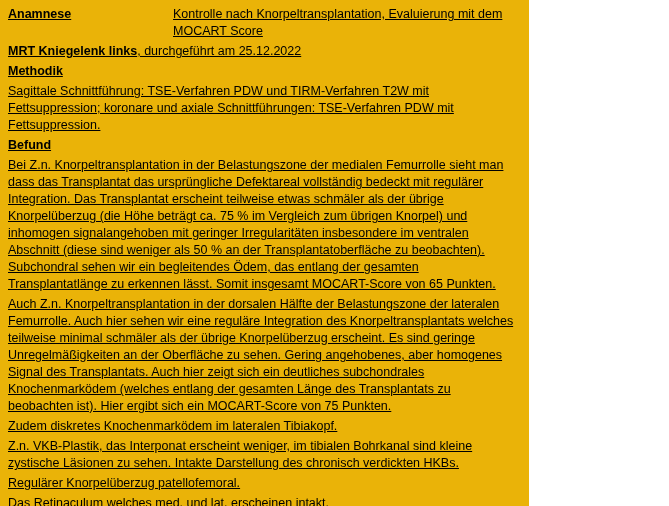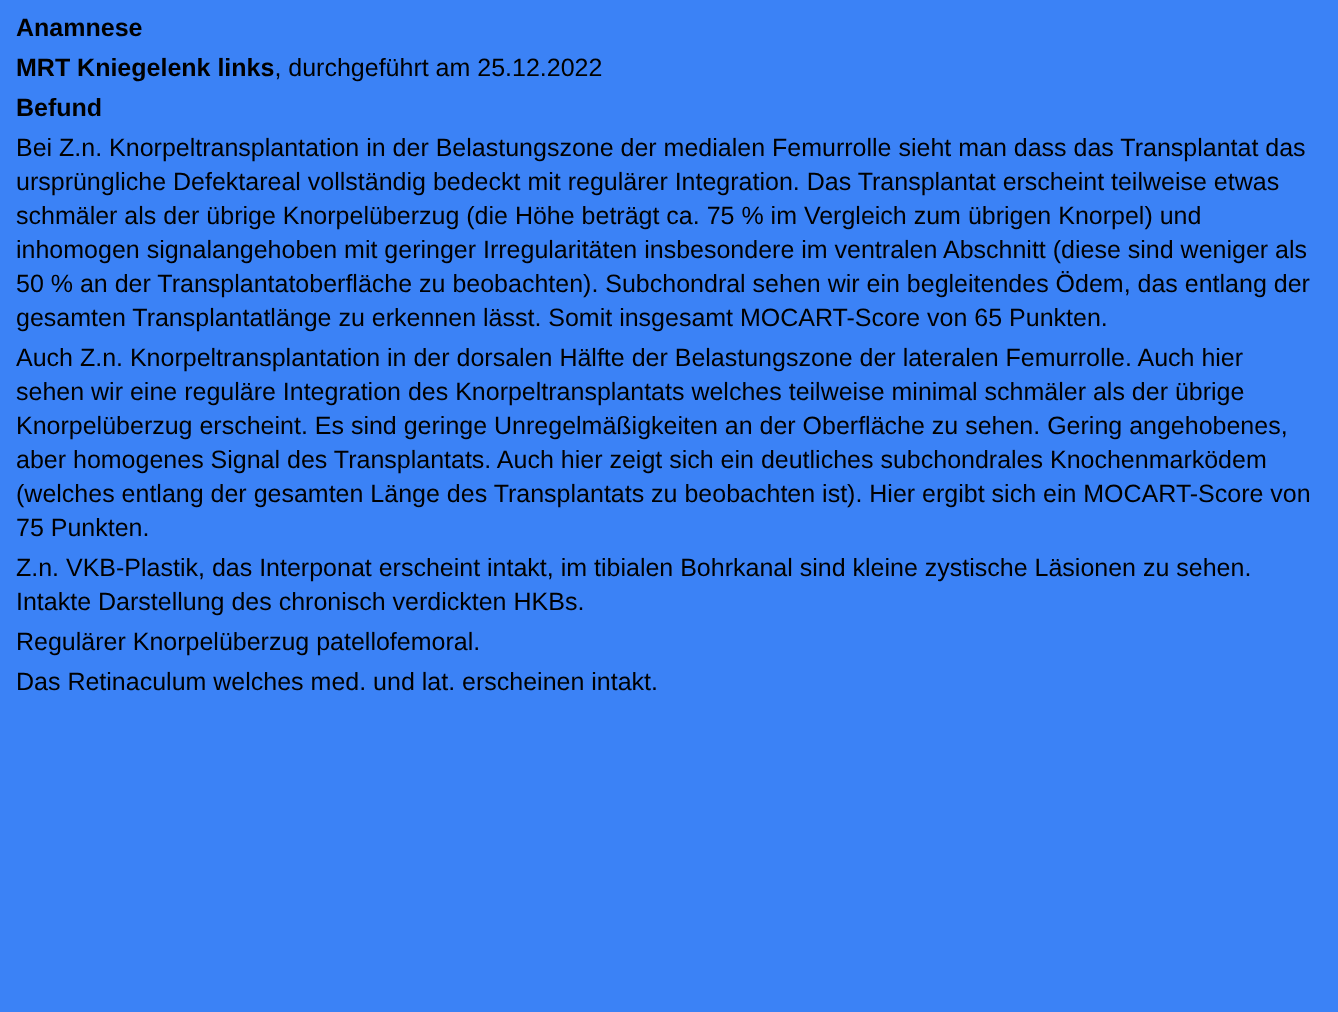--- a/index.html
+++ b/index.html
@@ -12,24 +12,25 @@
     height: 506px;
     overflow: hidden;
     font-family: "Liberation Sans", "DejaVu Sans", sans-serif;
     font-size: 12.5px;
     line-height: 17px;
     color: #000000;
     -webkit-font-smoothing: antialiased;
   }
   .page {
     box-sizing: border-box;
-    width: 669px;
+    width: 529px;
     height: 506px;
     padding: 6px 10px 6px 8px;
-    background: #3b82f6;
+    background: #eab308;
+    text-decoration: underline;
   }
   .bold { font-weight: bold; }
   .row { margin: 0 0 3px 0; }
   .header-row {
     display: flex;
     align-items: flex-start;
   }
   .header-row .label {
     flex: 0 0 165px;
   }
@@ -47,36 +48,40 @@
     margin-bottom: 0;
   }
 </style>
 </head>
 <body>
 
 <div class="page">
 
   <div class="row header-row">
     <span class="bold label">Anamnese</span>
+    <span class="value">Kontrolle nach Knorpeltransplantation, Evaluierung mit dem MOCART Score</span>
   </div>
 
   <div class="row">
     <span class="bold">MRT Kniegelenk links</span><span>, durchgeführt am 25.12.2022</span>
   </div>
 
+  <div class="row bold">Methodik</div>
 
+  <p class="para">Sagittale Schnittführung: TSE-Verfahren PDW und TIRM-Verfahren T2W mit Fettsuppression; koronare und axiale Schnittführungen: TSE-Verfahren PDW mit Fettsuppression.</p>
 
   <div class="row bold">Befund</div>
 
   <p class="para">Bei Z.n. Knorpeltransplantation in der Belastungszone der medialen Femurrolle sieht man dass das Transplantat das ursprüngliche Defektareal vollständig bedeckt mit regulärer Integration. Das Transplantat erscheint teilweise etwas schmäler als der übrige Knorpelüberzug (die Höhe beträgt ca. 75 % im Vergleich zum übrigen Knorpel) und inhomogen signalangehoben mit geringer Irregularitäten insbesondere im ventralen Abschnitt (diese sind weniger als 50 % an der Transplantatoberfläche zu beobachten). Subchondral sehen wir ein begleitendes Ödem, das entlang der gesamten Transplantatlänge zu erkennen lässt. Somit insgesamt MOCART-Score von 65 Punkten.</p>
 
   <p class="para gap-before tight">Auch Z.n. Knorpeltransplantation in der dorsalen Hälfte der Belastungszone der lateralen Femurrolle. Auch hier sehen wir eine reguläre Integration des Knorpeltransplantats welches teilweise minimal schmäler als der übrige Knorpelüberzug erscheint. Es sind geringe Unregelmäßigkeiten an der Oberfläche zu sehen. Gering angehobenes, aber homogenes Signal des Transplantats. Auch hier zeigt sich ein deutliches subchondrales Knochenmarködem (welches entlang der gesamten Länge des Transplantats zu beobachten ist). Hier ergibt sich ein MOCART-Score von 75 Punkten.</p>
 
+  <p class="para tight">Zudem diskretes Knochenmarködem im lateralen Tibiakopf.</p>
 
-  <p class="para gap-before tight">Z.n. VKB-Plastik, das Interponat erscheint intakt, im tibialen Bohrkanal sind kleine zystische Läsionen zu sehen. Intakte Darstellung des chronisch verdickten HKBs.</p>
+  <p class="para gap-before tight">Z.n. VKB-Plastik, das Interponat erscheint weniger, im tibialen Bohrkanal sind kleine zystische Läsionen zu sehen. Intakte Darstellung des chronisch verdickten HKBs.</p>
 
 
 
   <p class="para tight">Regulärer Knorpelüberzug patellofemoral.</p>
 
   <p class="para tight">Das Retinaculum welches med. und lat. erscheinen intakt.</p>
 
 </div>
 
 </body></html>

